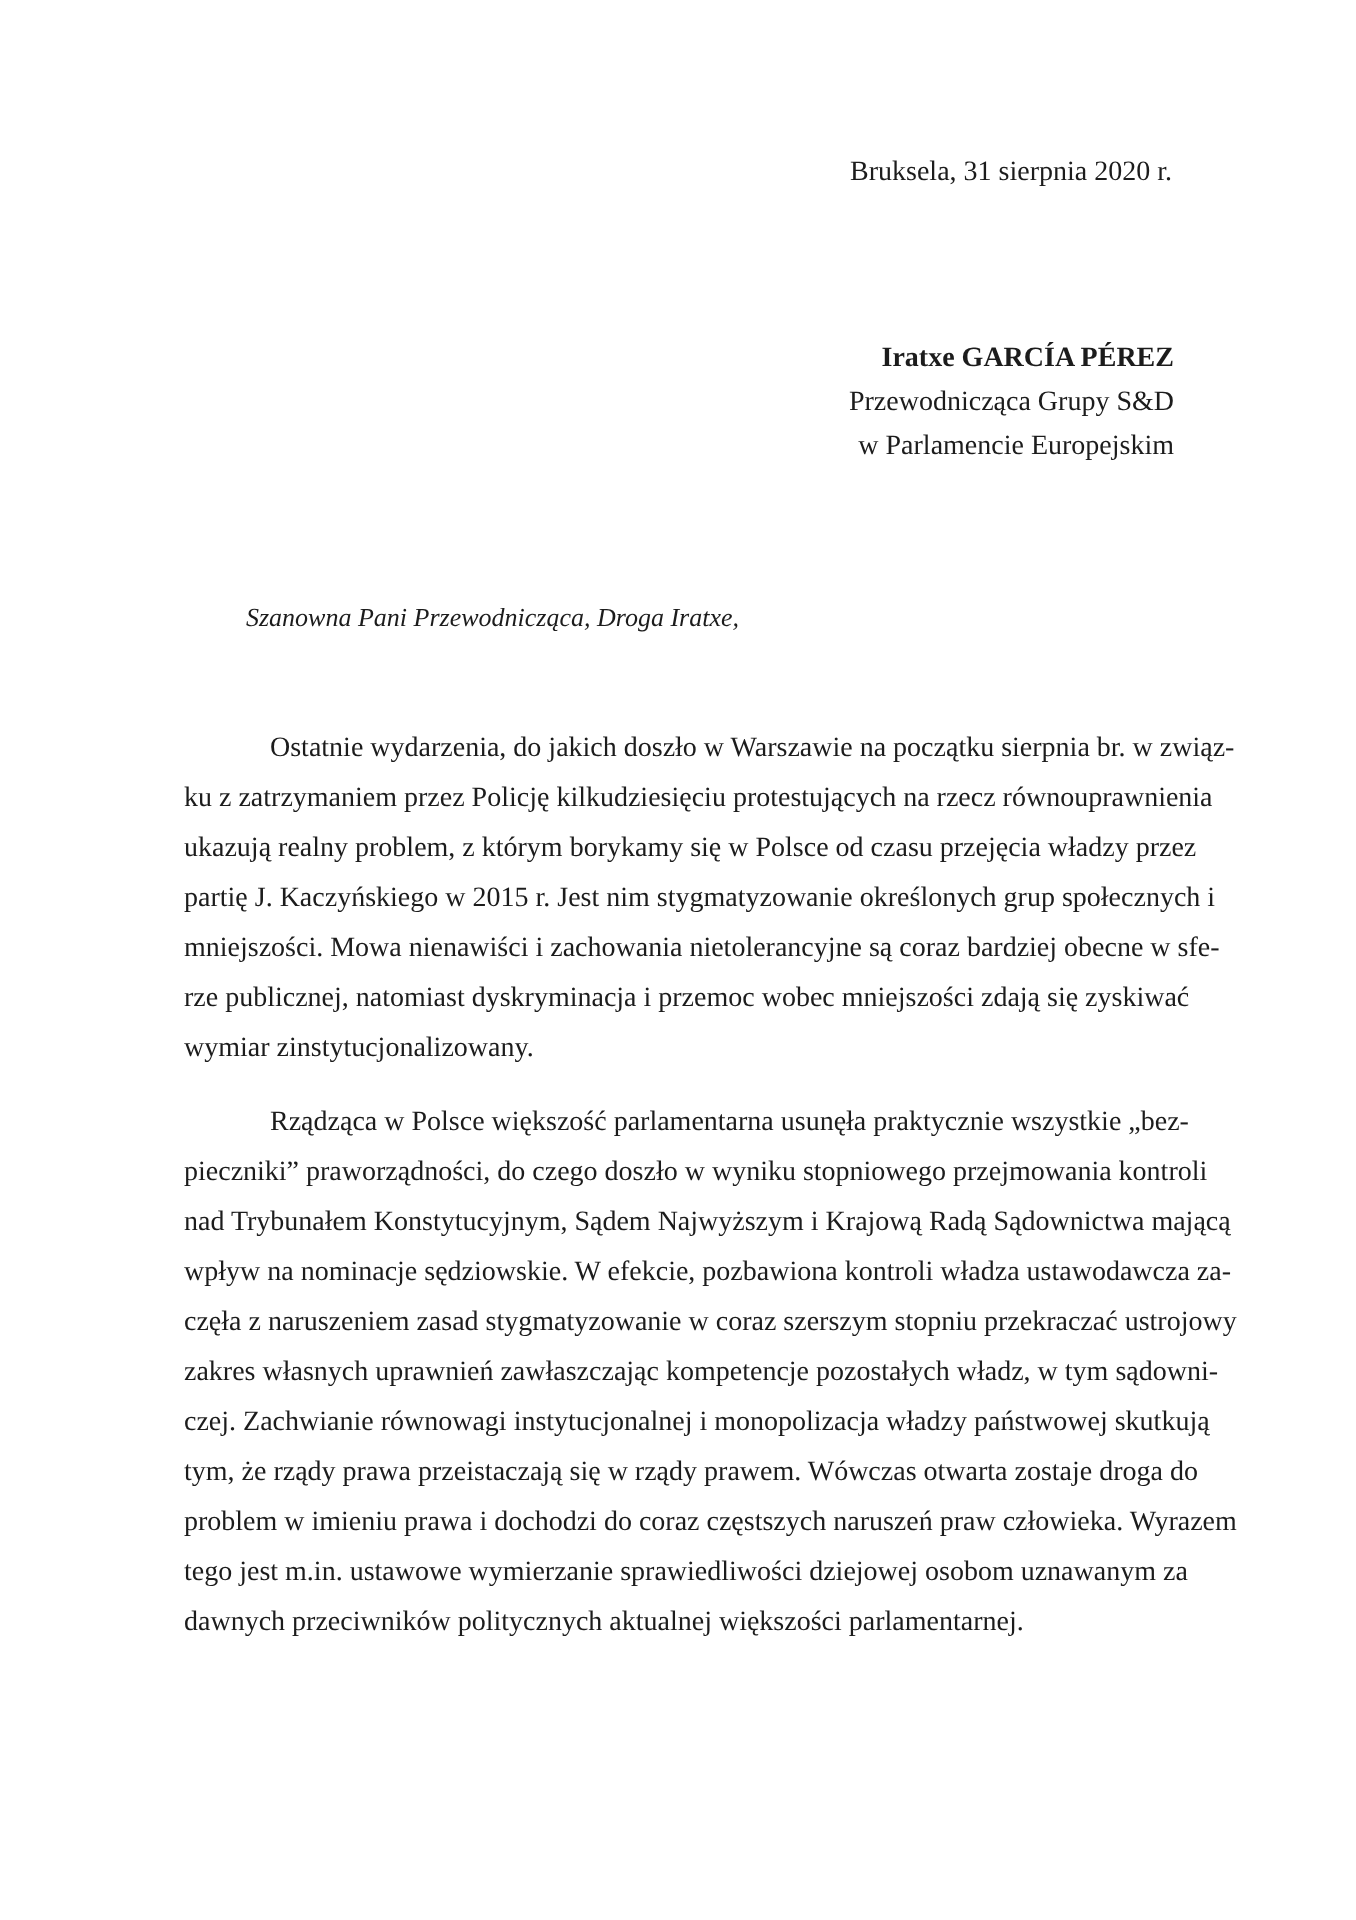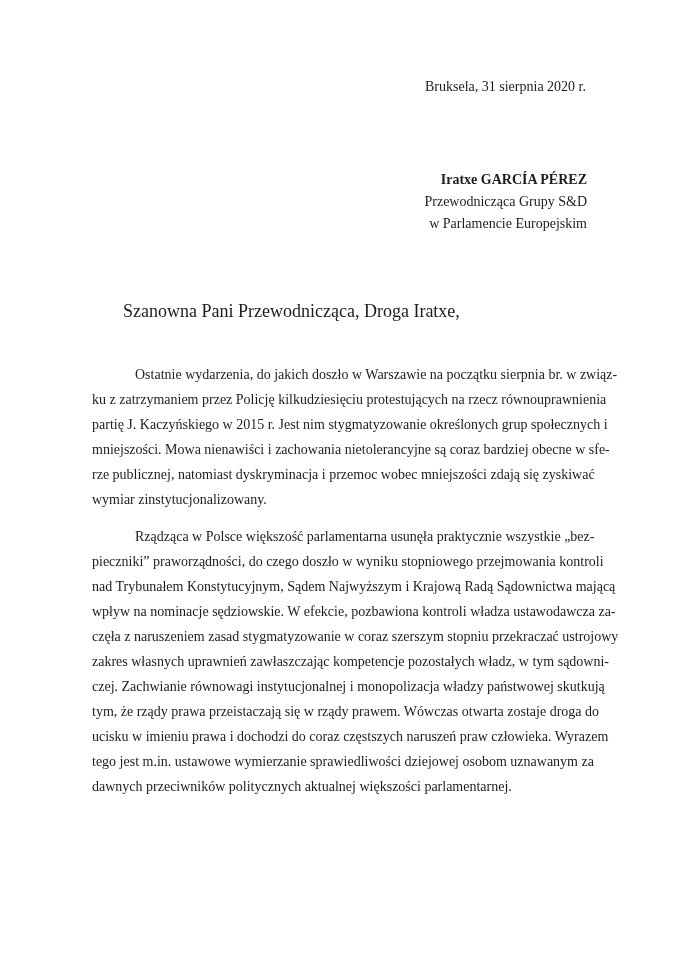--- a/index.html
+++ b/index.html
@@ -32,21 +32,22 @@
     line-height: 22px;
     white-space: nowrap;
   }
   .recipient-name {
     font-weight: bold;
   }
   .salutation {
     position: absolute;
     top: 301px;
     left: 123px;
-    font-size: 18px;
+    font-style: italic;
+    font-size: 13px;
     white-space: nowrap;
   }
   .letter-body {
     position: absolute;
     top: 350px;
     left: 80px;
     width: 521px;
     font-size: 14px;
     line-height: 25px;
   }
@@ -81,35 +82,36 @@
     <div class="recipient-organization">w Parlamencie Europejskim</div>
   </div>
 
   <div class="salutation">Szanowna Pani Przewodnicząca, Droga Iratxe,</div>
 
   <div class="letter-body">
 
     <div class="paragraph">
       <div class="body-line first">Ostatnie wydarzenia, do jakich doszło w Warszawie na początku sierpnia br. w związ-</div>
       <div class="body-line">ku z zatrzymaniem przez Policję kilkudziesięciu protestujących na rzecz równouprawnienia</div>
+      <div class="body-line">ukazują realny problem, z którym borykamy się w Polsce od czasu przejęcia władzy przez</div>
       <div class="body-line">partię J. Kaczyńskiego w 2015 r. Jest nim stygmatyzowanie określonych grup społecznych i</div>
       <div class="body-line">mniejszości. Mowa nienawiści i zachowania nietolerancyjne są coraz bardziej obecne w sfe-</div>
       <div class="body-line">rze publicznej, natomiast dyskryminacja i przemoc wobec mniejszości zdają się zyskiwać</div>
       <div class="body-line last">wymiar zinstytucjonalizowany.</div>
     </div>
 
     <div class="paragraph">
       <div class="body-line first">Rządząca w Polsce większość parlamentarna usunęła praktycznie wszystkie „bez-</div>
       <div class="body-line">pieczniki” praworządności, do czego doszło w wyniku stopniowego przejmowania kontroli</div>
       <div class="body-line">nad Trybunałem Konstytucyjnym, Sądem Najwyższym i Krajową Radą Sądownictwa mającą</div>
       <div class="body-line">wpływ na nominacje sędziowskie. W efekcie, pozbawiona kontroli władza ustawodawcza za-</div>
       <div class="body-line">częła z naruszeniem zasad stygmatyzowanie w coraz szerszym stopniu przekraczać ustrojowy</div>
       <div class="body-line">zakres własnych uprawnień zawłaszczając kompetencje pozostałych władz, w tym sądowni-</div>
       <div class="body-line">czej. Zachwianie równowagi instytucjonalnej i monopolizacja władzy państwowej skutkują</div>
       <div class="body-line">tym, że rządy prawa przeistaczają się w rządy prawem. Wówczas otwarta zostaje droga do</div>
-      <div class="body-line">ucisku w imieniu prawa i dochodzi do coraz częstszych naruszeń praw człowieka. Wyrazem</div>
+      <div class="body-line">problem w imieniu prawa i dochodzi do coraz częstszych naruszeń praw człowieka. Wyrazem</div>
       <div class="body-line">tego jest m.in. ustawowe wymierzanie sprawiedliwości dziejowej osobom uznawanym za</div>
       <div class="body-line last">dawnych przeciwników politycznych aktualnej większości parlamentarnej.</div>
     </div>
 
   </div>
 
 </div>
 
 </body></html>

